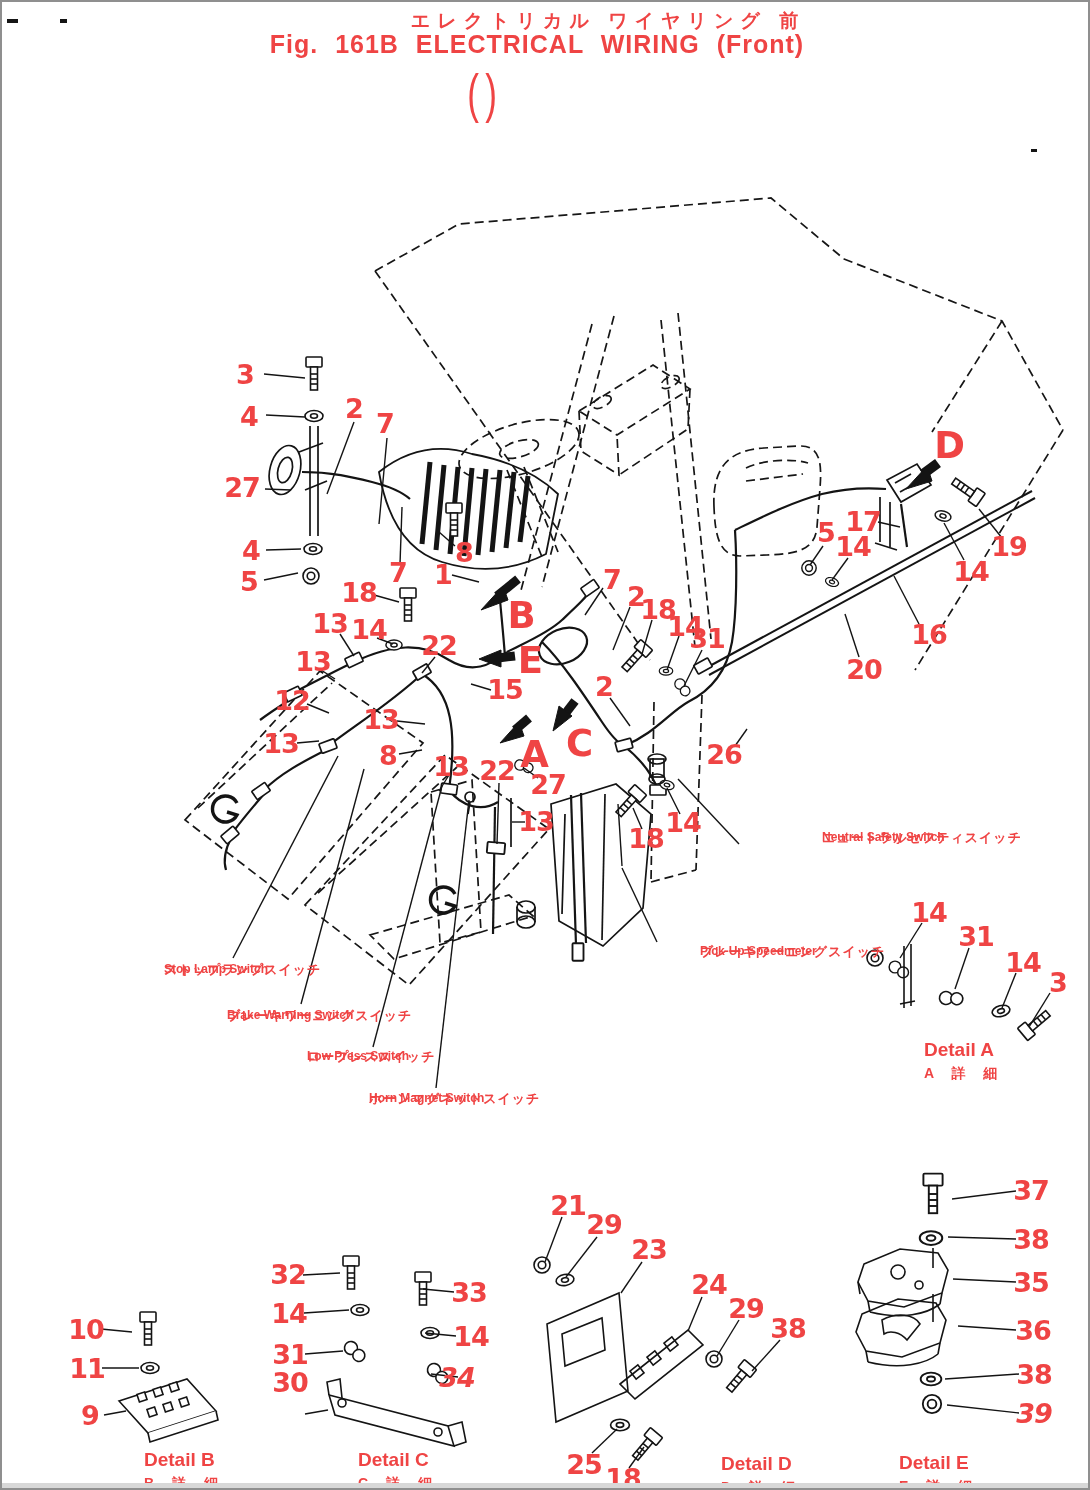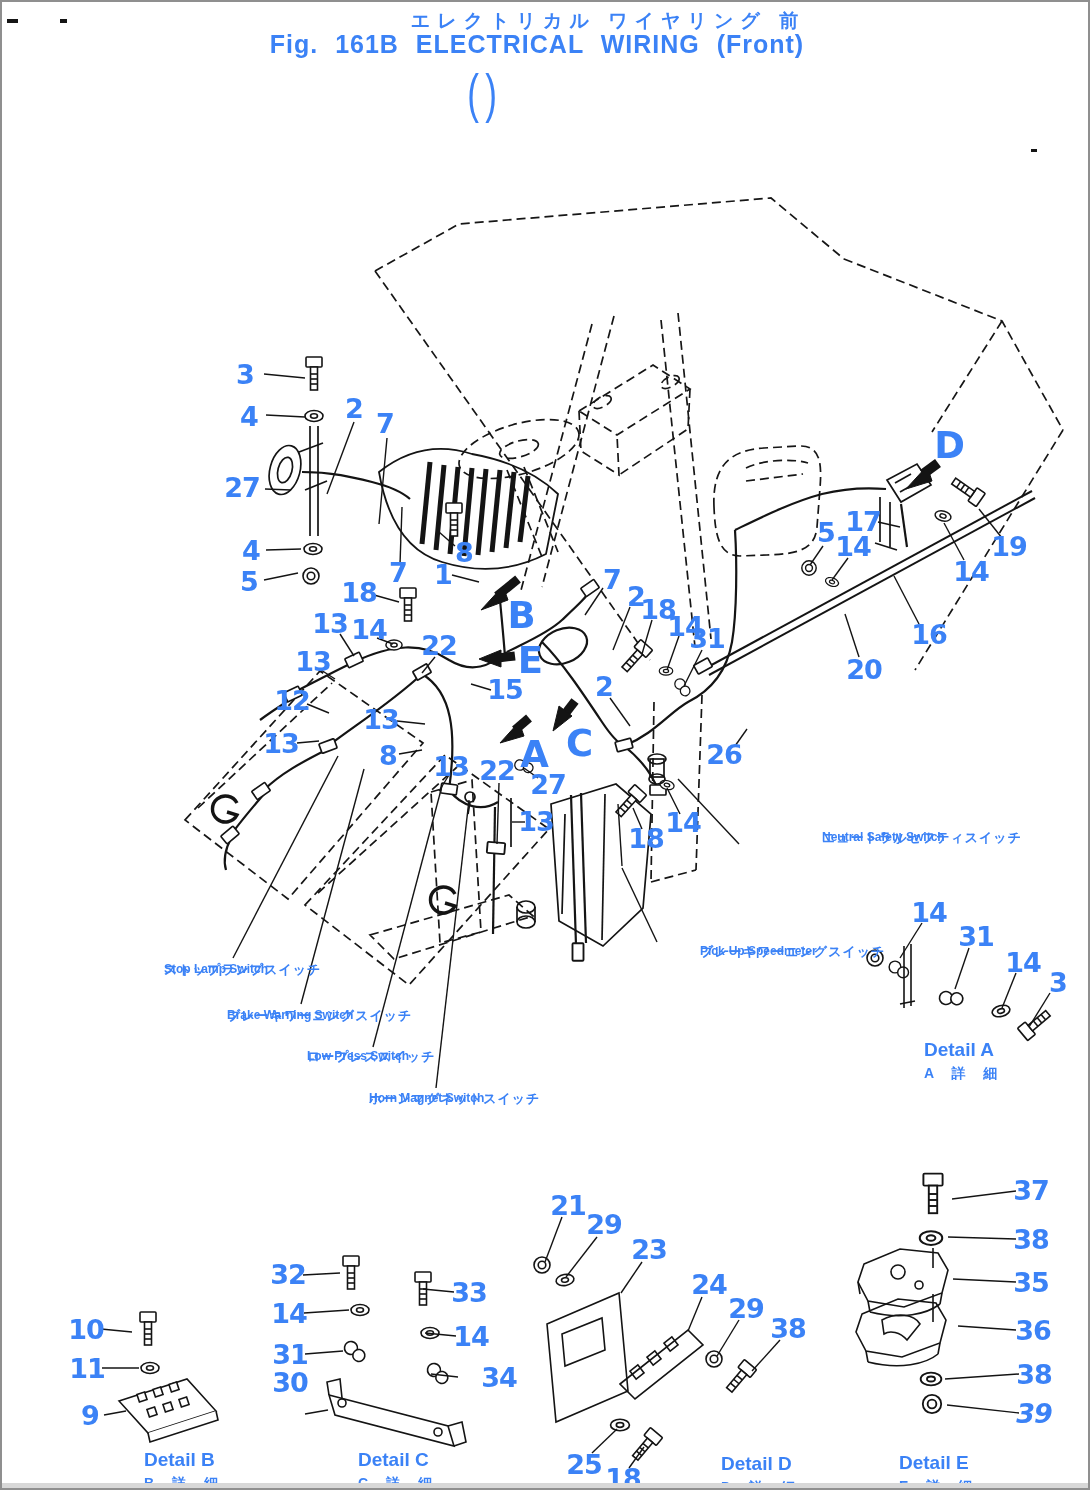--- a/index.html
+++ b/index.html
@@ -1,18 +1,18 @@
 <!DOCTYPE html>
 <html><head>
 <meta charset="utf-8">
 <style>
   html,body{margin:0;padding:0;background:#e9e9e9;}
   .page{position:relative;width:1090px;height:1490px;background:#ffffff;
         border:2px solid #8f8f8f;box-sizing:border-box;overflow:hidden;
-        font-family:"Liberation Sans",sans-serif;color:#3b82f6;}
+        font-family:"Liberation Sans",sans-serif;color:#ef4444;}
   .bottom-strip{position:absolute;left:0;right:0;bottom:0;height:5px;background:#d8d8d8;}
   .mark{position:absolute;background:#151515;}
   svg.art{position:absolute;left:0;top:0;}
   
   .t-jp{position:absolute;top:6px;left:0;width:100%;text-align:center;
         font-size:19px;font-weight:700;letter-spacing:7px;transform:translateX(63px);}
   .t-fig{position:absolute;top:28px;left:0;width:100%;text-align:center;
         font-size:25px;font-weight:700;letter-spacing:1px;word-spacing:9px;transform:translateX(-8px);}
   .serial{position:absolute;top:64px;left:462px;display:flex;align-items:center;}
   .paren{font-size:54px;font-weight:300;transform:scaleX(.65);line-height:1;}
@@ -447,21 +447,21 @@
       <div class="callout" style="left: 1056px; top: 980px;">3</div>
       <div class="callout" style="left: 84px; top: 1327px;">10</div>
       <div class="callout" style="left: 85px; top: 1366px;">11</div>
       <div class="callout" style="left: 88px; top: 1413px;">9</div>
       <div class="callout" style="left: 286px; top: 1272px;">32</div>
       <div class="callout" style="left: 287px; top: 1311px;">14</div>
       <div class="callout" style="left: 288px; top: 1352px;">31</div>
       <div class="callout" style="left: 288px; top: 1380px;">30</div>
       <div class="callout" style="left: 467px; top: 1290px;">33</div>
       <div class="callout" style="left: 469px; top: 1334px;">14</div>
-      <div class="callout" style="left: 497px; top: 1375px;">34</div>
+      <div class="callout" style="left: 455px; top: 1375px; font-style: italic;">34</div>
       <div class="callout" style="left: 566px; top: 1203px;">21</div>
       <div class="callout" style="left: 602px; top: 1222px;">29</div>
       <div class="callout" style="left: 647px; top: 1247px;">23</div>
       <div class="callout" style="left: 707px; top: 1282px;">24</div>
       <div class="callout" style="left: 744px; top: 1306px;">29</div>
       <div class="callout" style="left: 786px; top: 1326px;">38</div>
       <div class="callout" style="left: 582px; top: 1462px;">25</div>
       <div class="callout" style="left: 621px; top: 1476px;">18</div>
       <div class="callout" style="left: 1029px; top: 1188px;">37</div>
       <div class="callout" style="left: 1029px; top: 1237px;">38</div>

